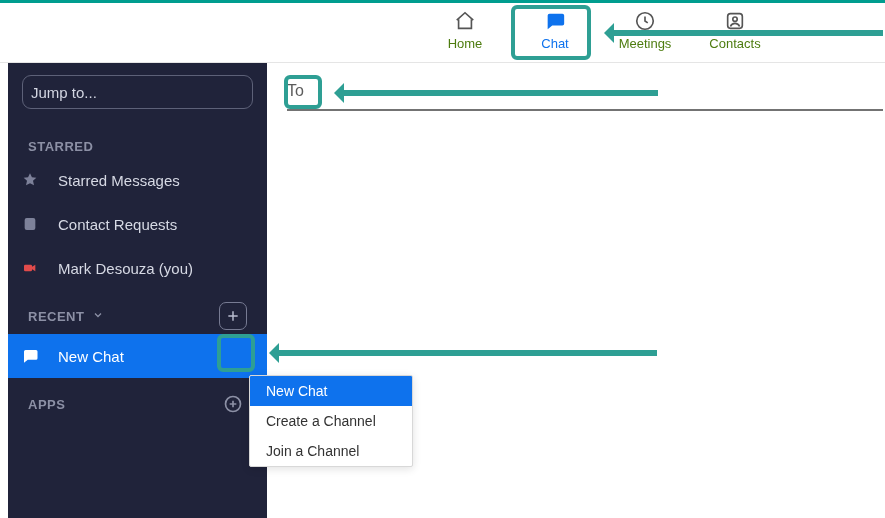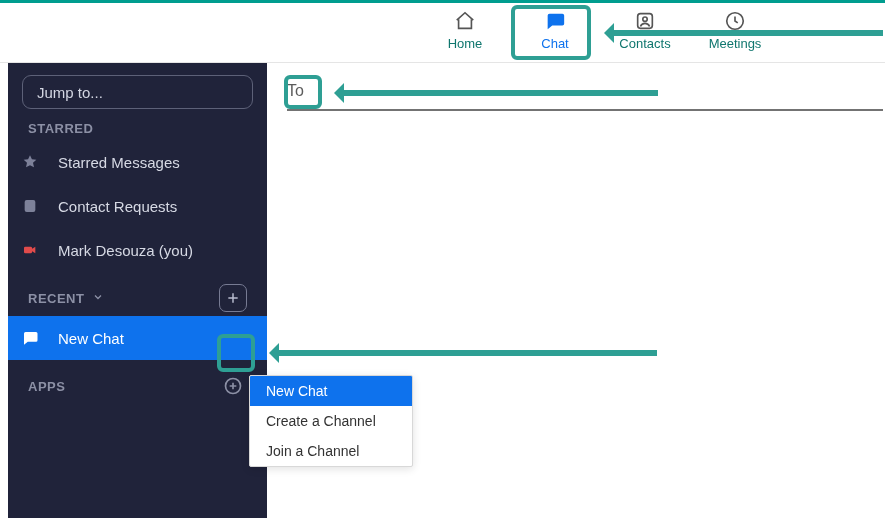--- a/index.html
+++ b/index.html
@@ -2,26 +2,26 @@
 <html><head>
 <meta charset="utf-8">
 <style>
   * { box-sizing: border-box; margin: 0; padding: 0; }
   html, body { width: 885px; height: 518px; font-family: Arial, Helvetica, sans-serif; overflow: hidden; }
   body { position: relative; background: #fff; }
 
   .topbar { position: absolute; left:0; top:0; width:885px; height:63px; background:#fff; border-bottom:1px solid #e5e5e5; }
   .topline { position:absolute; left:0; top:0; width:885px; height:3px; background:#009d8f; }
   .navitems { position:absolute; left:420px; top:6px; display:flex; align-items:flex-start; }
-  .navitem { width:90px; text-align:center; font-size:13px; color:#0f766e; cursor:pointer; padding-top:4px; }
+  .navitem { width:90px; text-align:center; font-size:13px; color:#4d7c0f; cursor:pointer; padding-top:4px; }
   .navitem .icon { display:block; margin:0 auto 4px auto; width:22px; height:22px; }
   .navitem.active { color:#0e72ed; }
 
   .sidebar { position:absolute; left:8px; top:63px; width:259px; height:455px; background:#20233a; color:#9ea2b8; }
-  .jump { margin:12px 14px 0 14px; height:34px; border:1px solid #5d6178; border-radius:9px; color:#d3d6e2; font-size:15px; display:flex; align-items:center; padding:0 14px; }
+  .jump { margin:12px 14px 18px 14px; height:34px; border:1px solid #5d6178; border-radius:9px; color:#d3d6e2; font-size:15px; display:flex; align-items:center; padding:0 8px; }
   .section-label { font-size:13px; font-weight:600; letter-spacing:0.5px; color:#8c90a5; padding:12px 20px 4px 20px; display:flex; align-items:center; }
   .section-label .chev { margin-left:8px; }
   .section-label .grow { flex:1; }
   .addbtn { width:28px; height:28px; border:1.5px solid #777b93; border-radius:7px; display:flex; align-items:center; justify-content:center; color:#b9bdd0; cursor:pointer; }
 
   .side-item { height:44px; display:flex; align-items:center; padding:0 12px; font-size:15px; color:#d6d9e4; cursor:pointer; }
   .side-item .icon { width:20px; height:20px; margin-right:18px; display:flex; align-items:center; justify-content:center; }
   .side-item.sel { background:#0e72ed; color:#fff; }
 
   .main { position:absolute; left:267px; top:63px; right:0; bottom:0; background:#fff; }
@@ -62,35 +62,35 @@
       <span class="icon">
         <svg viewBox="0 0 24 24" width="22" height="22" fill="#0e72ed">
             <path d="M4 4h16a2 2 0 0 1 2 2v9a2 2 0 0 1-2 2H9l-5 4V6a2 2 0 0 1 2-2z"></path>
           </svg>
       </span>
       <span>Chat</span>
     </div>
     <div class="navitem">
       <span class="icon">
         <svg viewBox="0 0 24 24" width="22" height="22" fill="none" stroke="#555" stroke-width="1.8">
+            <circle cx="12" cy="12" r="9"></circle>
+            <path d="M12 7v5l3 2"></path>
+          </svg>
+      </span>
+      <span>Meetings</span>
+    </div>
+    <div class="navitem">
+      <span class="icon">
+        <svg viewBox="0 0 24 24" width="22" height="22" fill="none" stroke="#555" stroke-width="1.8">
             <rect x="4" y="4" width="16" height="16" rx="3"></rect>
             <circle cx="12" cy="10" r="2.4"></circle>
             <path d="M7 18c1-2.6 3-3.4 5-3.4s4 .8 5 3.4"></path>
           </svg>
       </span>
       <span>Contacts</span>
-    </div>
-    <div class="navitem">
-      <span class="icon">
-        <svg viewBox="0 0 24 24" width="22" height="22" fill="none" stroke="#555" stroke-width="1.8">
-            <circle cx="12" cy="12" r="9"></circle>
-            <path d="M12 7v5l3 2"></path>
-          </svg>
-      </span>
-      <span>Meetings</span>
     </div>
   </div>
 </div>
 
 <div class="sidebar">
   <div class="jump">
     <span>Jump to...</span>
   </div>
 
   <div class="section-label">

